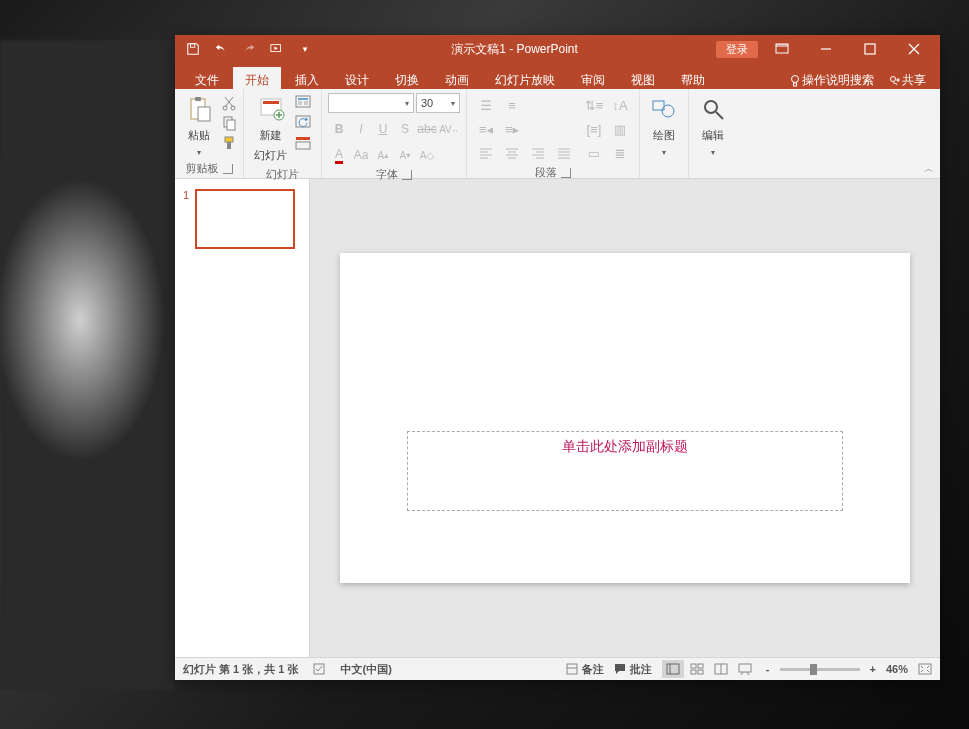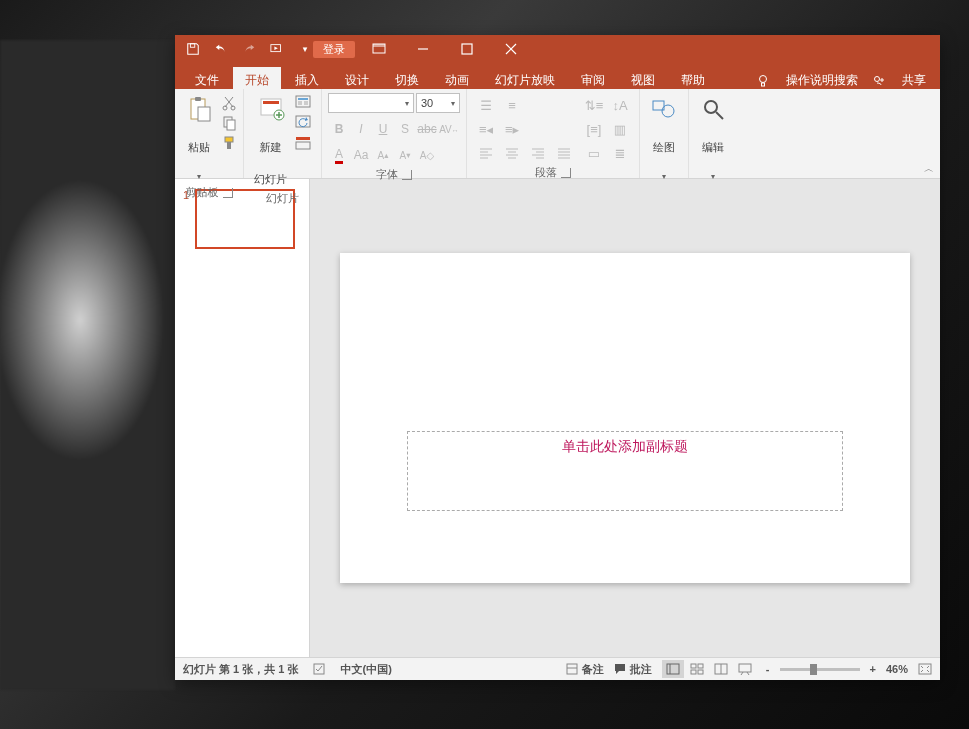--- a/index.html
+++ b/index.html
@@ -3,35 +3,35 @@
 <meta charset="utf-8">
 <style>
 * { box-sizing: border-box; margin: 0; padding: 0; font-family: "Microsoft YaHei", "Segoe UI", sans-serif; }
 body { background: #000; width: 969px; height: 729px; position: relative; overflow: hidden; }
 .desktop-bg { position: absolute; inset: 0; background: linear-gradient(135deg, #1a1a1a 0%, #3a3a3a 30%, #1a1a1a 60%, #0a0a0a 100%); }
 .desktop-bg::before { content: ""; position: absolute; left: 0; top: 40px; width: 175px; height: 650px; background: radial-gradient(ellipse 120px 200px at 80px 280px, #d0d0d0 0%, #888 30%, #2a2a2a 70%), linear-gradient(180deg, #1a1a1a 0%, #4a4a4a 40%, #2a2a2a 100%); filter: blur(1px); }
 .powerpoint-window { position: absolute; left: 175px; top: 35px; width: 765px; height: 645px; background: #fff; box-shadow: 0 4px 16px rgba(0,0,0,.4); display: flex; flex-direction: column; }
 .titlebar { height: 28px; background: #b7472a; display: flex; align-items: center; color: #fff; font-size: 12px; }
 .titlebar-left { display: flex; align-items: center; gap: 12px; padding-left: 10px; }
 .titlebar-center { flex: 1; text-align: center; }
-.titlebar-right { display: flex; align-items: center; gap: 4px; padding-right: 18px; }
+.titlebar-right { display: flex; align-items: center; gap: 4px; padding-right: 6px; }
 .tb-btn { width: 40px; height: 28px; display: flex; align-items: center; justify-content: center; cursor: pointer; }
 .tb-icon { display: inline-flex; width: 16px; height: 16px; align-items: center; justify-content: center; }
 .login-badge { background: #e06a4a; padding: 1px 10px; border-radius: 2px; font-size: 11px; cursor: pointer; }
 .ribbon-tabs { height: 26px; background: #b7472a; display: flex; align-items: flex-end; color: #fff; font-size: 12px; padding-left: 8px; gap: 2px; }
 .ribbon-tab { padding: 5px 12px 0; cursor: pointer; margin-top: 8px; }
 .ribbon-tab.active { background: #f3f3f3; color: #b7472a; }
 .ribbon-right { margin-left: auto; display: flex; align-items: center; gap: 14px; padding-right: 14px; font-size: 12px; }
-.ribbon-right .with-icon { display: flex; align-items: center; gap: 16px; cursor: pointer; }
+.ribbon-right .with-icon { display: flex; align-items: center; gap: 0; cursor: pointer; }
 .ribbon-body { height: 90px; background: #f3f3f3; border-bottom: 1px solid #d4d4d4; display: flex; position: relative; }
 .ribbon-group { display: flex; flex-direction: column; align-items: center; padding: 4px 6px 2px; border-right: 1px solid #e1e1e1; }
 .ribbon-group-content { flex: 1; display: flex; align-items: flex-start; gap: 4px; }
 .ribbon-group-label { font-size: 11px; color: #666; padding: 2px 0 1px; display: flex; align-items: center; gap: 4px; }
 .dialog-launcher { width: 10px; height: 10px; border: 1px solid #888; border-top: none; border-left: none; position: relative; cursor: pointer; }
-.big-btn { display: flex; flex-direction: column; align-items: center; gap: 17px; padding: 2px 4px; cursor: pointer; font-size: 11px; color: #444; }
+.big-btn { display: flex; flex-direction: column; align-items: center; gap: 5px; padding: 2px 4px; cursor: pointer; font-size: 11px; color: #444; }
 .big-btn svg { width: 28px; height: 28px; }
 .small-btns { display: flex; flex-direction: column; gap: 4px; padding-top: 2px; }
 .small-btns > * { cursor: pointer; }
 .font-row { display: flex; gap: 2px; align-items: center; }
 .font-combo { width: 86px; height: 20px; border: 1px solid #c0c0c0; background: #fff; font-size: 11px; display: flex; align-items: center; padding: 0 4px; color: #999; cursor: pointer; }
 .size-combo { width: 44px; height: 20px; border: 1px solid #c0c0c0; background: #fff; font-size: 11px; display: flex; align-items: center; padding: 0 4px; color: #444; cursor: pointer; }
 .combo-arrow { margin-left: auto; font-size: 8px; color: #666; }
 .fmt-btn { width: 22px; height: 20px; display: flex; align-items: center; justify-content: center; font-size: 12px; color: #444; cursor: pointer; }
 .fmt-btn.disabled { color: #bbb; }
 .fmt-row { display: flex; gap: 0; margin-top: 4px; }
@@ -85,20 +85,21 @@
           </svg>
       </span>
       <span class="tb-icon">
         <svg viewBox="0 0 16 16" width="16" height="14">
             <rect x="1" y="3" width="11" height="8" fill="none" stroke="#fff"></rect>
             <path d="M5 5l4 2-4 2z" fill="#fff"></path>
           </svg>
       </span>
       <span class="tb-icon" style="font-size:9px;color:#fff">▾</span>
     </div>
+    <div class="titlebar-center">演示文稿1 - PowerPoint</div>
     <div class="titlebar-right">
       <span class="login-badge">登录</span>
       <span class="tb-btn">
         <svg width="14" height="14" viewBox="0 0 14 14">
             <rect x="1" y="2" width="12" height="9" fill="none" stroke="#fff"></rect>
             <rect x="1" y="2" width="12" height="3" fill="#fff" opacity=".5"></rect>
           </svg>
       </span>
       <span class="tb-btn">
         <svg width="12" height="12" viewBox="0 0 12 12">

